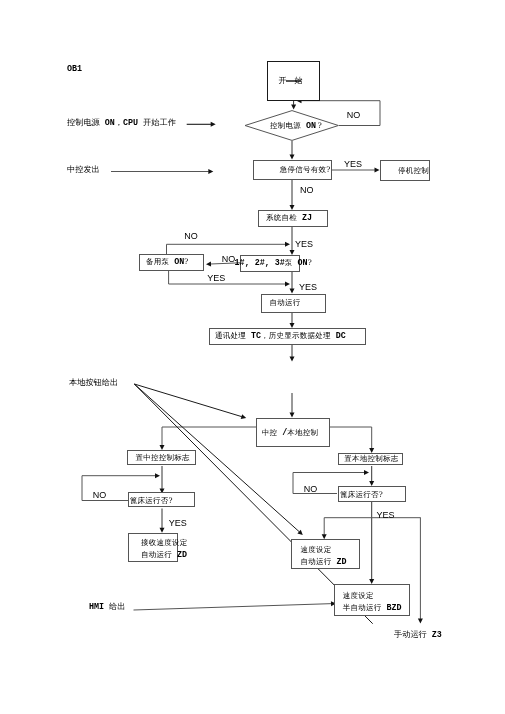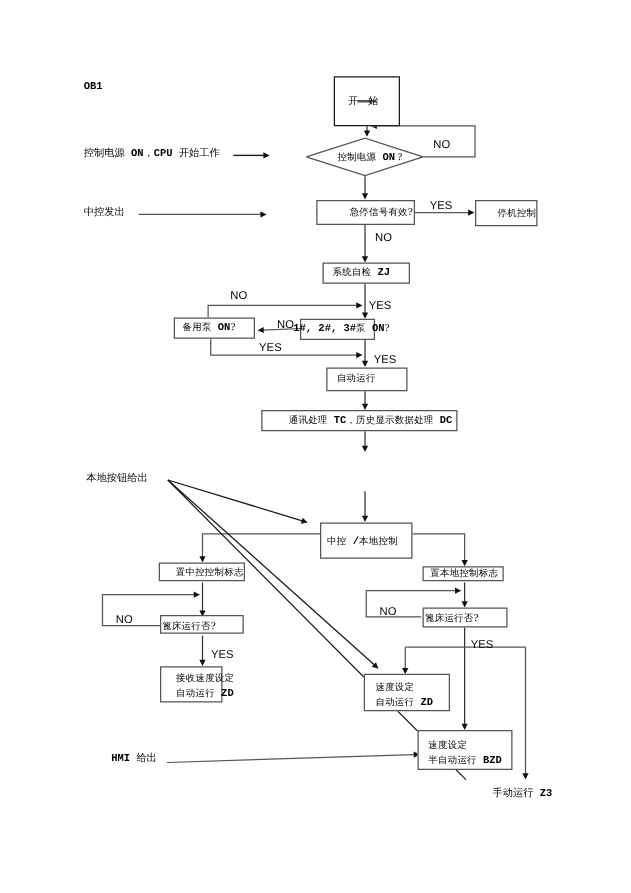--- a/index.html
+++ b/index.html
@@ -121,30 +121,30 @@
   </div>
 
   <div class="node" style="left:240px;top:255px;width:60px;height:17px;align-items:center;padding-left:6.5px;">
     <span class="ln splitrun"><span class="lat">1#, 2#, 3#</span><span class="cjk">泵</span><span class="isp">　</span><span class="lat">ON</span><span class="cjk">?</span></span>
   </div>
 
   <div class="node" style="left:260.5px;top:293.5px;width:65px;height:19px;align-items:flex-start;padding-left:8px;">
     <span class="ln splitrun"><span class="cjk">自动运行</span></span>
   </div>
 
-  <div class="node" style="left:209px;top:328px;width:157px;height:17px;align-items:flex-start;padding-left:21px;">
+  <div class="node" style="left:209px;top:328px;width:157px;height:17px;align-items:flex-start;padding-left:5px;">
     <span class="ln splitrun"><span class="cjk">通讯处理</span><span class="isp">　</span><span class="lat">TC</span><span class="cjk">，历史显示数据处理</span><span class="isp">　</span><span class="lat">DC</span></span>
   </div>
 
 
   <div class="node" style="left:255.7px;top:417.7px;width:74.2px;height:29px;align-items:flex-start;padding-left:5px;padding-top:3px;box-sizing:border-box;">
     <span class="ln splitrun"><span class="cjk">中控</span><span class="lat"> /</span><span class="cjk">本地控制</span></span>
   </div>
 
-  <div class="node" style="left:127.3px;top:450.3px;width:68.6px;height:14.7px;align-items:flex-end;padding-left:2px;">
+  <div class="node" style="left:127.3px;top:450.3px;width:68.6px;height:14.7px;align-items:center;padding-left:2px;">
     <span class="ln splitrun"><span class="cjk">置中控控制标志</span></span>
   </div>
 
   <div class="node" style="left:337.8px;top:453.2px;width:65.7px;height:11.6px;align-items:center;padding-left:1.5px;padding-top:1px;box-sizing:border-box;">
     <span class="ln splitrun"><span class="cjk">置本地控制标志</span></span>
   </div>
 
   <div class="node" style="left:128.3px;top:492.2px;width:66.5px;height:15.3px;align-items:flex-start;padding-left:0.5px;padding-top:1.5px;box-sizing:border-box;">
     <span class="ln splitrun"><span class="cjk">篦床运行否?</span></span>
   </div>

